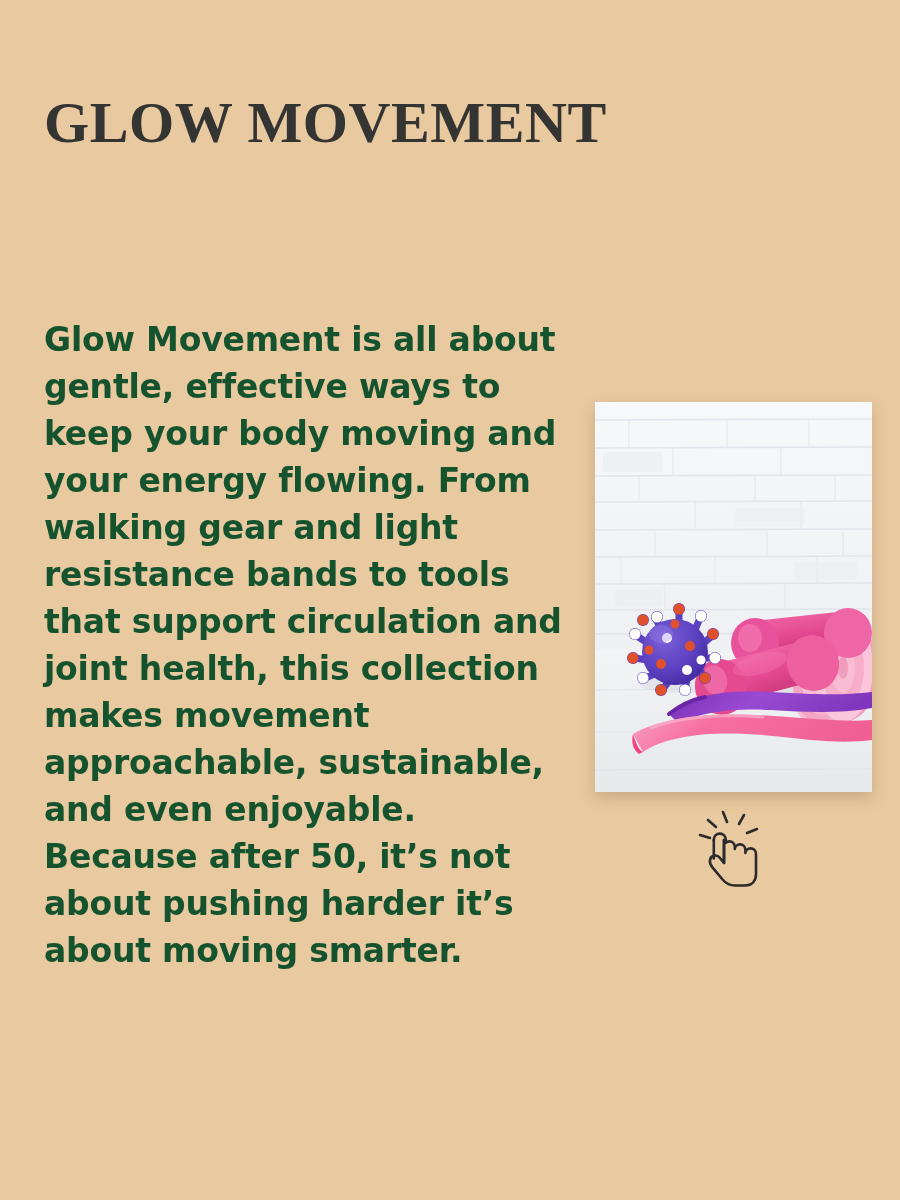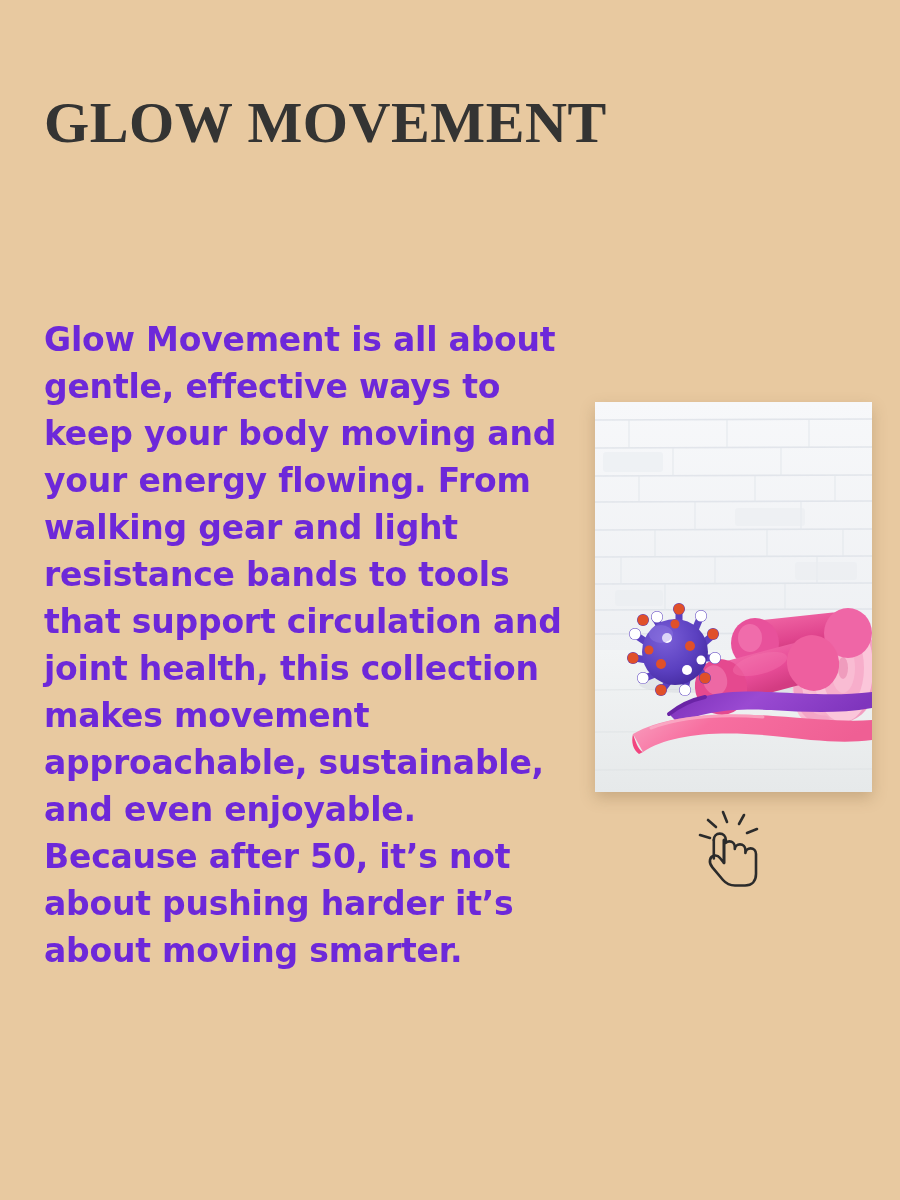--- a/index.html
+++ b/index.html
@@ -45,21 +45,21 @@
     position: absolute;
     left: 44px;
     top: 316px;
     width: 522px;
     margin: 0;
     font-family: "DejaVu Sans", "Liberation Sans", sans-serif;
     font-weight: 700;
     font-size: 33px;
     line-height: 47px;
     letter-spacing: -0.2px;
-    color: #6d28d9;
+    color: #14532d;
   }
 
   
   .photo-card {
     position: absolute;
     left: 595px;
     top: 402px;
     width: 277px;
     height: 390px;
     overflow: hidden;

